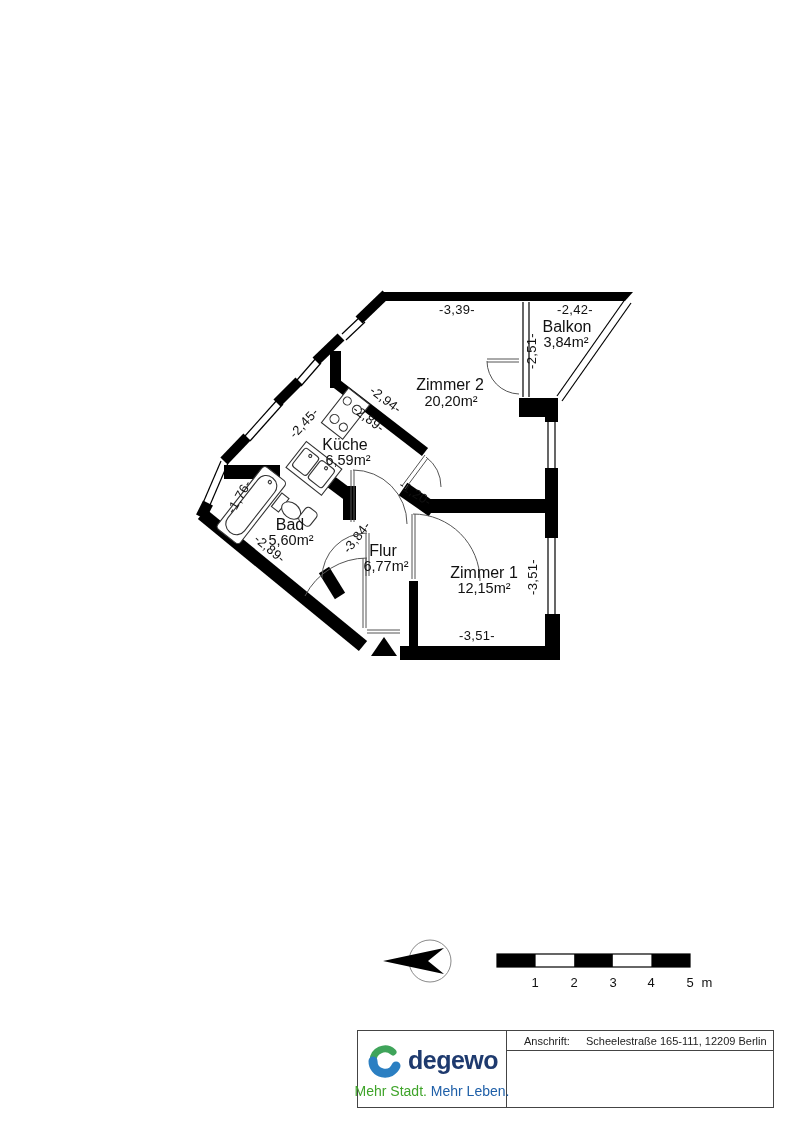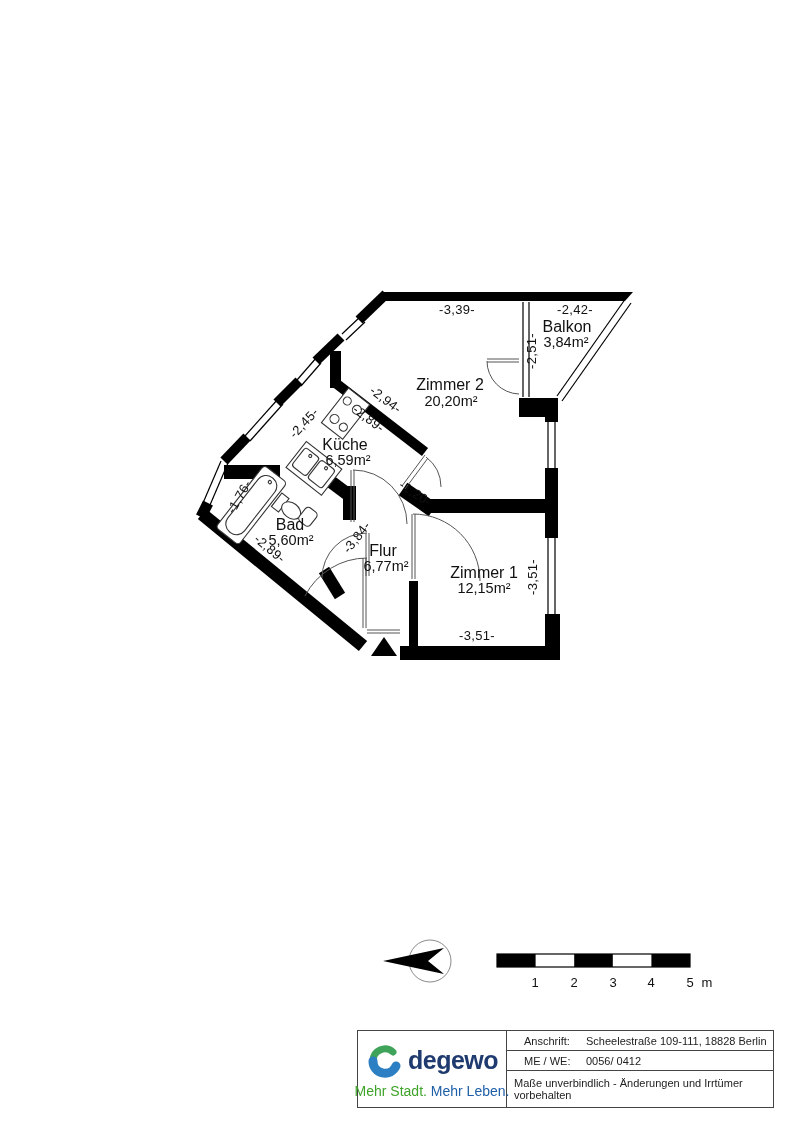--- a/index.html
+++ b/index.html
@@ -213,23 +213,18 @@
         <span class="brand">degewo</span>
       </div>
       <div class="tagline">
         <span class="tag-green">Mehr Stadt.</span>
         <span class="tag-blue">Mehr Leben.</span>
       </div>
     </div>
     <div class="info">
       <div class="info-row">
         <span class="lbl">Anschrift:</span>
-        <span class="val">Scheelestraße 109-111, 18828 Berlin</span>
+        <span class="val">Scheelestraße 165-111, 12209 Berlin</span>
       </div>
-      <div class="info-row">
-        <span class="lbl">ME / WE:</span>
-        <span class="val">0056/ 0412</span>
-      </div>
-      <div class="disclaimer-row">Maße unverbindlich - Änderungen und Irrtümer vorbehalten</div>
     </div>
   </div>
 
 </div>
 
 </body></html>

